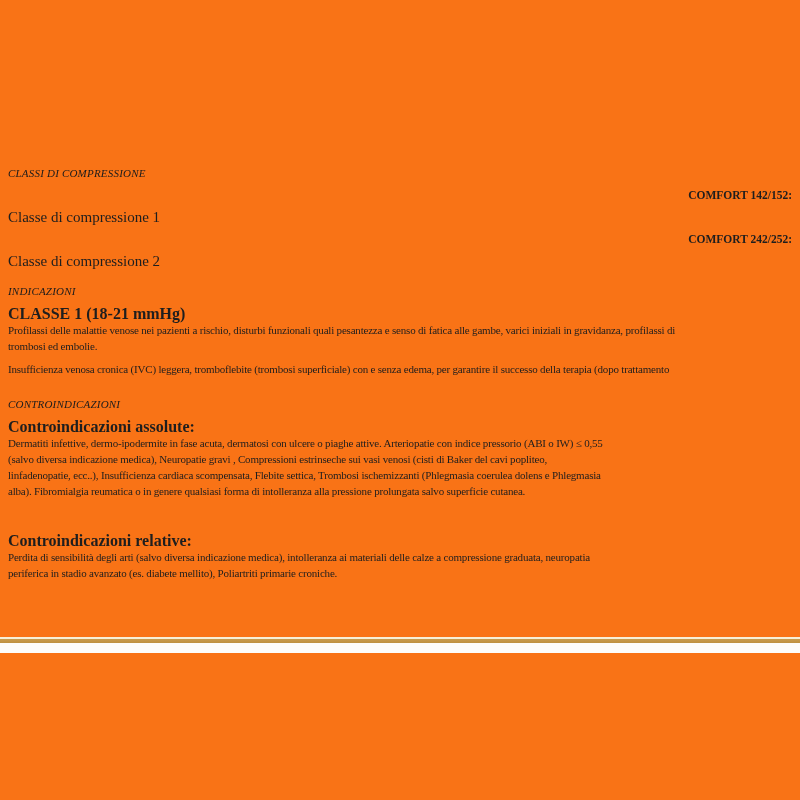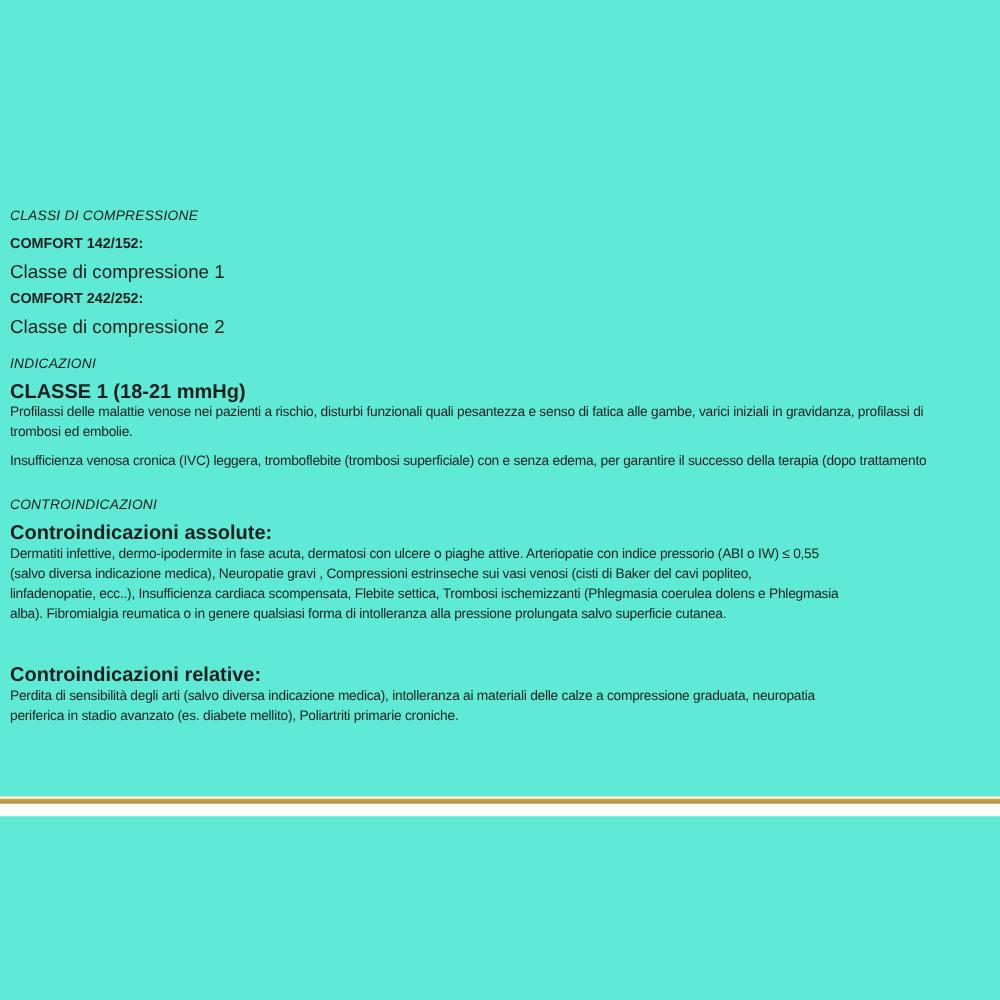--- a/index.html
+++ b/index.html
@@ -9,21 +9,22 @@
     height: 800px;
     background: #ffffff;
     overflow: hidden;
     font-family: "Liberation Sans", sans-serif;
     color: #1e1e1e;
   }
   .page {
     position: relative;
     width: 800px;
     height: 800px;
-    background: #5eead4;
+    background: #f97316;
+    font-family: Liberation Serif, serif;
   }
   .content {
     position: absolute;
     top: 166px;
     left: 8px;
     right: 8px;
   }
   .sec { margin: 0; padding: 0; }
   .sec.mt19 { margin-top: 15px; }
   .sec.mt20 { margin-top: 20px; }
@@ -38,20 +39,21 @@
   }
   .entry {
     margin: 0 0 7px 0;
     font-size: 15px;
     line-height: 15px;
     white-space: nowrap;
   }
   .entry.bold {
     font-weight: 700;
     font-size: 11.5px;
+    text-align: right;
   }
   .block-title {
     margin: 0 0 1px 0;
     font-size: 16px;
     line-height: 15px;
     font-weight: 700;
     white-space: nowrap;
   }
   .block-title.mt19 { margin-top: 34px; }
   .para {

